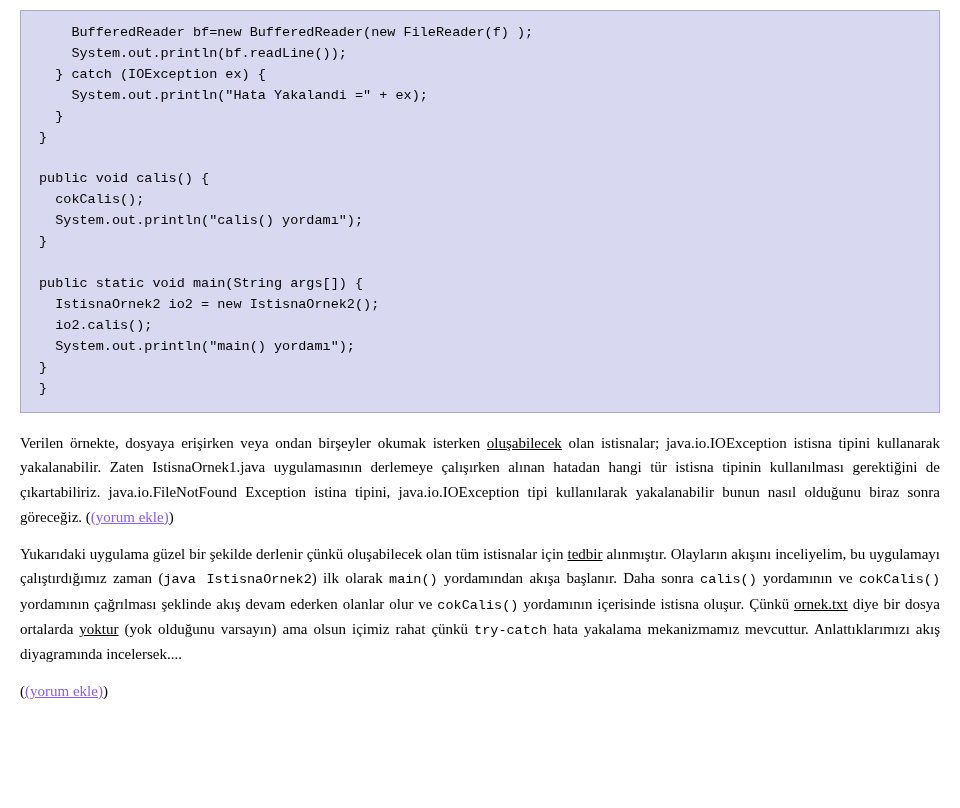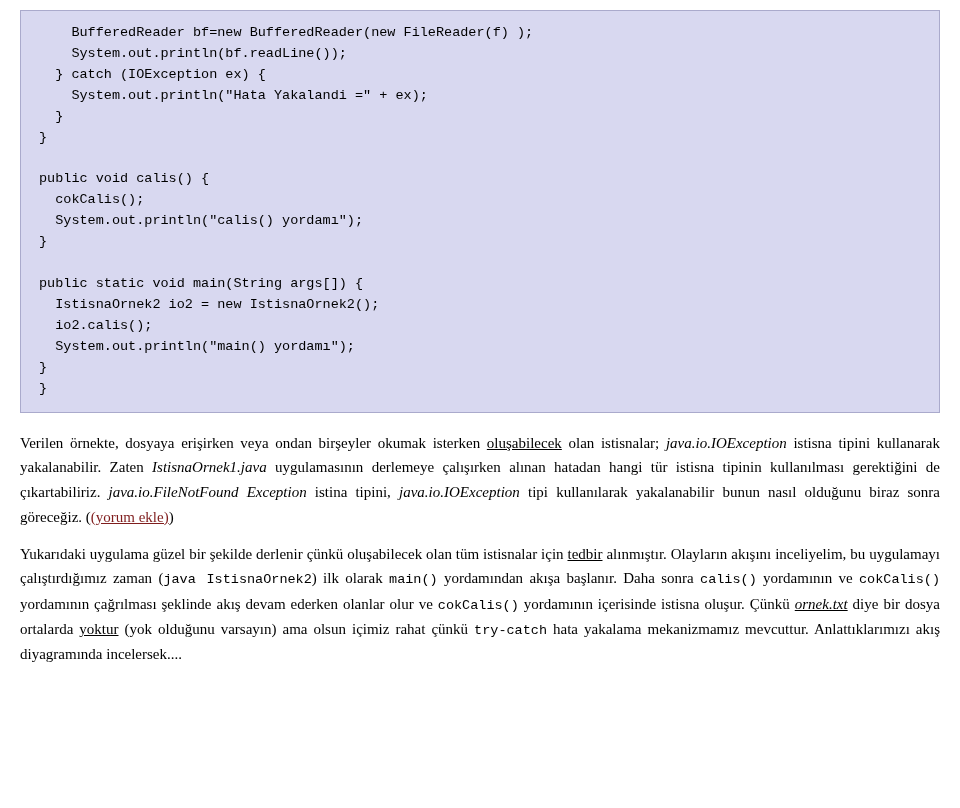--- a/index.html
+++ b/index.html
@@ -29,33 +29,32 @@
       font-family: Georgia, 'Times New Roman', serif;
       font-size: 15px;
       line-height: 1.65;
       color: #000;
     }
     .prose p {
       margin-bottom: 12px;
       text-align: justify;
     }
     .prose .link {
-      color: #7f1d1d;
+      color: #8b5cf6;
       text-decoration: underline;
     }
     .prose code {
       font-family: 'Courier New', Courier, monospace;
       font-size: 13.5px;
       margin-top: 34px;
     }
     .underline-text {
       text-decoration: underline;
     }
     .italic-text {
-      font-style: italic;
     }
   </style>
 </head>
 <body>
 
 <div>
   <pre class="code-block">    BufferedReader bf=new BufferedReader(new FileReader(f) );
     System.out.println(bf.readLine());
   } catch (IOException ex) {
     System.out.println("Hata Yakalandi =" + ex);
@@ -77,13 +76,16 @@
 
 <div class="prose">
   <p>
     Verilen örnekte, dosyaya erişirken veya ondan birşeyler okumak isterken <span class="underline-text">oluşabilecek</span> olan istisnalar; <span class="italic-text">java.io.IOException</span> istisna tipini kullanarak yakalanabilir. Zaten <span class="italic-text">IstisnaOrnek1.java</span> uygulamasının derlemeye çalışırken alınan hatadan hangi tür istisna tipinin kullanılması gerektiğini de çıkartabiliriz. <span class="italic-text">java.io.FileNotFound Exception</span> istina tipini, <span class="italic-text">java.io.IOException</span> tipi kullanılarak yakalanabilir bunun nasıl olduğunu biraz sonra göreceğiz. (<a href="#" class="link">(yorum ekle)</a>)
   </p>
 
   <p>
     Yukarıdaki uygulama güzel bir şekilde derlenir çünkü oluşabilecek olan tüm istisnalar için <span class="underline-text">tedbir</span> alınmıştır. Olayların akışını inceliyelim, bu uygulamayı çalıştırdığımız zaman (<code>java IstisnaOrnek2</code>) ilk olarak <code>main()</code> yordamından akışa başlanır. Daha sonra <code>calis()</code> yordamının ve <code>cokCalis()</code> yordamının çağrılması şeklinde akış devam ederken olanlar olur ve <code>cokCalis()</code> yordamının içerisinde istisna oluşur. Çünkü <span class="italic-text underline-text">ornek.txt</span> diye bir dosya ortalarda <span class="underline-text">yoktur</span> (yok olduğunu varsayın) ama olsun içimiz rahat çünkü <code>try-catch</code> hata yakalama mekanizmamız mevcuttur.  Anlattıklarımızı akış diyagramında incelersek....
   </p>
 
+  <p>
+    (<a href="#" class="link">(yorum ekle)</a>)
+  </p>
 </div>
 
 </body></html>

